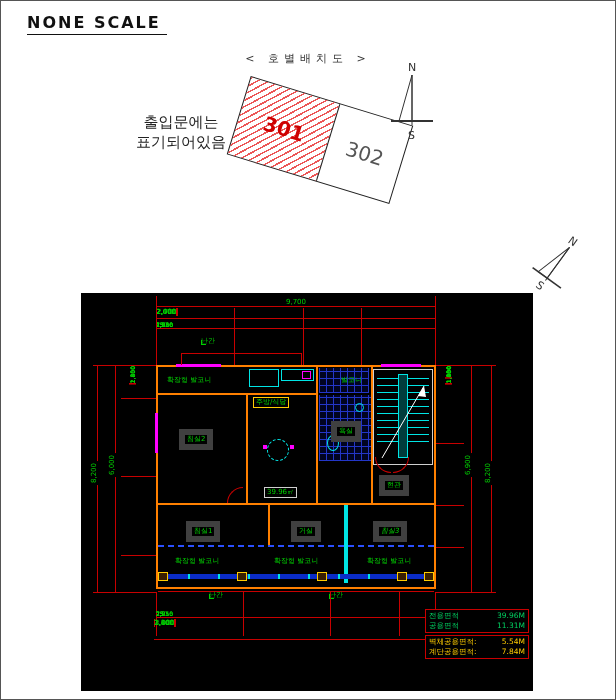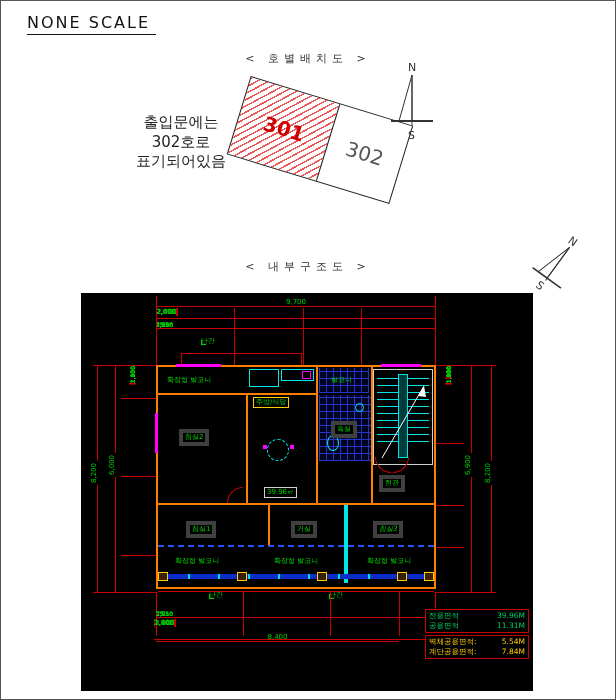--- a/index.html
+++ b/index.html
@@ -1,40 +1,40 @@
 <!DOCTYPE html>
 <html><head>
 <meta charset="utf-8">
 <style>
   html,body{margin:0;padding:0;background:#e8e8e8;}
   .sheet{position:relative;width:614px;height:698px;background:#ffffff;border:1px solid #555;
          font-family:"DejaVu Sans",sans-serif;overflow:hidden;}
   
-  .title{position:absolute;left:26px;top:12px;font-size:16px;font-weight:normal;letter-spacing:2px;
+  .title{position:absolute;left:26px;top:12px;font-size:16px;font-weight:bold;letter-spacing:2px;
          color:#111;border-bottom:1.5px solid #111;padding:0 6px 2px 0;}
   .caption{position:absolute;left:0;right:0;text-align:center;font-size:11px;color:#333;letter-spacing:5px;}
   
   .note{position:absolute;left:118px;top:112px;width:124px;text-align:center;font-size:15px;
         color:#222;line-height:1.3;}
   .note span{display:block;}
   .building{position:absolute;left:234px;top:98px;width:168px;height:80px;transform:rotate(17deg);
             border:1.5px solid #222;background:#fff;display:flex;}
   .unit-hatch{width:55%;height:100%;border-right:1.5px solid #222;display:flex;align-items:center;justify-content:center;
       background:repeating-linear-gradient(135deg, rgba(230,30,30,.75) 0 1.5px, transparent 1.5px 5.5px);}
   .unit-hatch b{color:#cf0000;font-size:20px;font-weight:bold;}
   .unit-plain{flex:1;display:flex;align-items:center;justify-content:center;color:#555;font-size:20px;}
   
   .compass{position:absolute;}
   .compass svg{overflow:visible;}
   .compass text{font-size:11px;fill:#333;font-family:"DejaVu Sans",sans-serif;}
   
   .canvas{position:absolute;left:80px;top:292px;width:452px;height:398px;background:#000;}
   .canvas *{position:absolute;box-sizing:border-box;}
   .g{color:#00d000;font-size:7px;line-height:8px;white-space:nowrap;}
-  .rlabel{border:4px solid #404040;color:#00d000;font-size:7px;line-height:9px;padding:0 2px;background:#000;}
+  .rlabel{border:6px solid #404040;color:#00d000;font-size:7px;line-height:9px;padding:0 2px;background:#000;}
   .ylabel{border:1px solid #ffcc00;color:#00d000;font-size:7px;line-height:9px;padding:0 2px;background:#000;}
   .wlabel{border:1px solid #cfcfcf;color:#00d000;font-size:7px;line-height:9px;padding:0 2px;background:#000;}
   .wall{background:#ff8000;}
   .mg{background:#ff00ff;}
   .hrow{display:flex;border-bottom:1px solid #c80000;color:#00d000;font-size:7px;}
   .hrow>span{display:flex;align-items:flex-end;justify-content:center;border-right:1px solid #c80000;overflow:hidden;}
   .hrow>span:first-child{border-left:1px solid #c80000;}
   .row2-top>span:nth-child(1){flex:27}.row2-top>span:nth-child(2){flex:24}
   .row2-top>span:nth-child(3){flex:20}.row2-top>span:nth-child(4){flex:26}
   .row2-bot>span:nth-child(1){flex:30}.row2-bot>span:nth-child(2){flex:30}
@@ -72,21 +72,20 @@
 <body>
 
 <div class="sheet">
 
   <div class="title">NONE SCALE</div>
 
   <div class="caption" style="top:50px;">&lt; 호별배치도 &gt;</div>
 
   <div class="note">
       <span class="note-line">출입문에는</span>
-      <span class="note-line">302호로</span>
       <span class="note-line">표기되어있음</span>
     </div>
 
   <div class="building">
     <div class="unit-hatch">
       <b>301</b>
     </div>
     <div class="unit-plain">
       <span>302</span>
     </div>
@@ -95,21 +94,20 @@
   <div class="compass" style="left:388px;top:60px;">
     <svg width="46" height="80">
       <text x="19" y="10">N</text>
       <line x1="23" y1="14" x2="23" y2="64" stroke="#333" stroke-width="1"></line>
       <polygon points="23,14 10,60 23,60" fill="none" stroke="#333" stroke-width="1"></polygon>
       <line x1="2" y1="60" x2="44" y2="60" stroke="#333" stroke-width="2"></line>
       <text x="19" y="78">S</text>
     </svg>
   </div>
 
-  <div class="caption" style="top:258px;">&lt; 내부구조도 &gt;</div>
 
   <div class="compass" style="left:536px;top:230px;transform:rotate(36deg);">
     <svg width="38" height="66">
       <text x="14" y="9">N</text>
       <line x1="19" y1="12" x2="19" y2="53" stroke="#333" stroke-width="1"></line>
       <polygon points="19,12 8,50 19,50" fill="none" stroke="#333" stroke-width="1"></polygon>
       <line x1="1" y1="50" x2="36" y2="50" stroke="#333" stroke-width="1.6"></line>
       <text x="14" y="64">S</text>
     </svg>
   </div>
@@ -204,21 +202,21 @@
     </div>
 
     <div class="g" style="left:86px;top:83px;">확장형 발코니</div>
 
     <div style="left:168px;top:76px;width:30px;height:18px;border:1px solid #00e5e5;"></div>
     <div style="left:200px;top:76px;width:33px;height:12px;border:1px solid #00e5e5;"></div>
     <div style="left:221px;top:78px;width:9px;height:8px;border:1px solid #ff00ff;"></div>
     <div class="ylabel" style="left:172px;top:104px;">주방/식당</div>
 
     <div class="tiles" style="left:238px;top:75px;width:50px;height:25px;"></div>
-    <div class="g" style="left:250px;top:83px;">발코니</div>
+    <div class="g" style="left:260px;top:83px;">발코니</div>
 
     <div style="left:292px;top:76px;width:60px;height:96px;border:1px solid #cfcfcf;background:#000;">
       <div style="left:3px;top:8px;width:52px;height:70px;background:repeating-linear-gradient(180deg,#00e5e5 0 1px,transparent 1px 7px);"></div>
       <div style="left:24px;top:4px;width:10px;height:84px;background:#003c3c;border:1px solid #00e5e5;"></div>
       <svg width="60" height="96" style="left:0;top:0;">
         <line x1="8" y1="88" x2="50" y2="16" stroke="#fff" stroke-width="1"></line>
         <polygon points="50,16 44,26 52,27" fill="#fff"></polygon>
       </svg>
     </div>
 
@@ -282,23 +280,20 @@
         <span class="cl">75</span>
         <span class="cl">2,250</span>
         <span class="cl">75</span>
       </div>
     <div class="hrow row2-bot" style="left:73px;top:326px;width:280px;height:21px;">
         <span class="seg">3,000</span>
         <span class="seg">3,000</span>
         <span class="seg">2,400</span>
         <span class="seg">1,300</span>
       </div>
-    <div class="total" style="left:75px;top:338px;width:243px;height:11px;">
-      <span>8,400</span>
-    </div>
 
     <div class="tablewrap" style="left:344px;top:316px;">
       <div class="tbox">
         <div class="trow tg">
           <span>전용면적</span>
           <span>39.96M</span>
         </div>
         <div class="trow tg">
           <span>공용면적</span>
           <span>11.31M</span>

